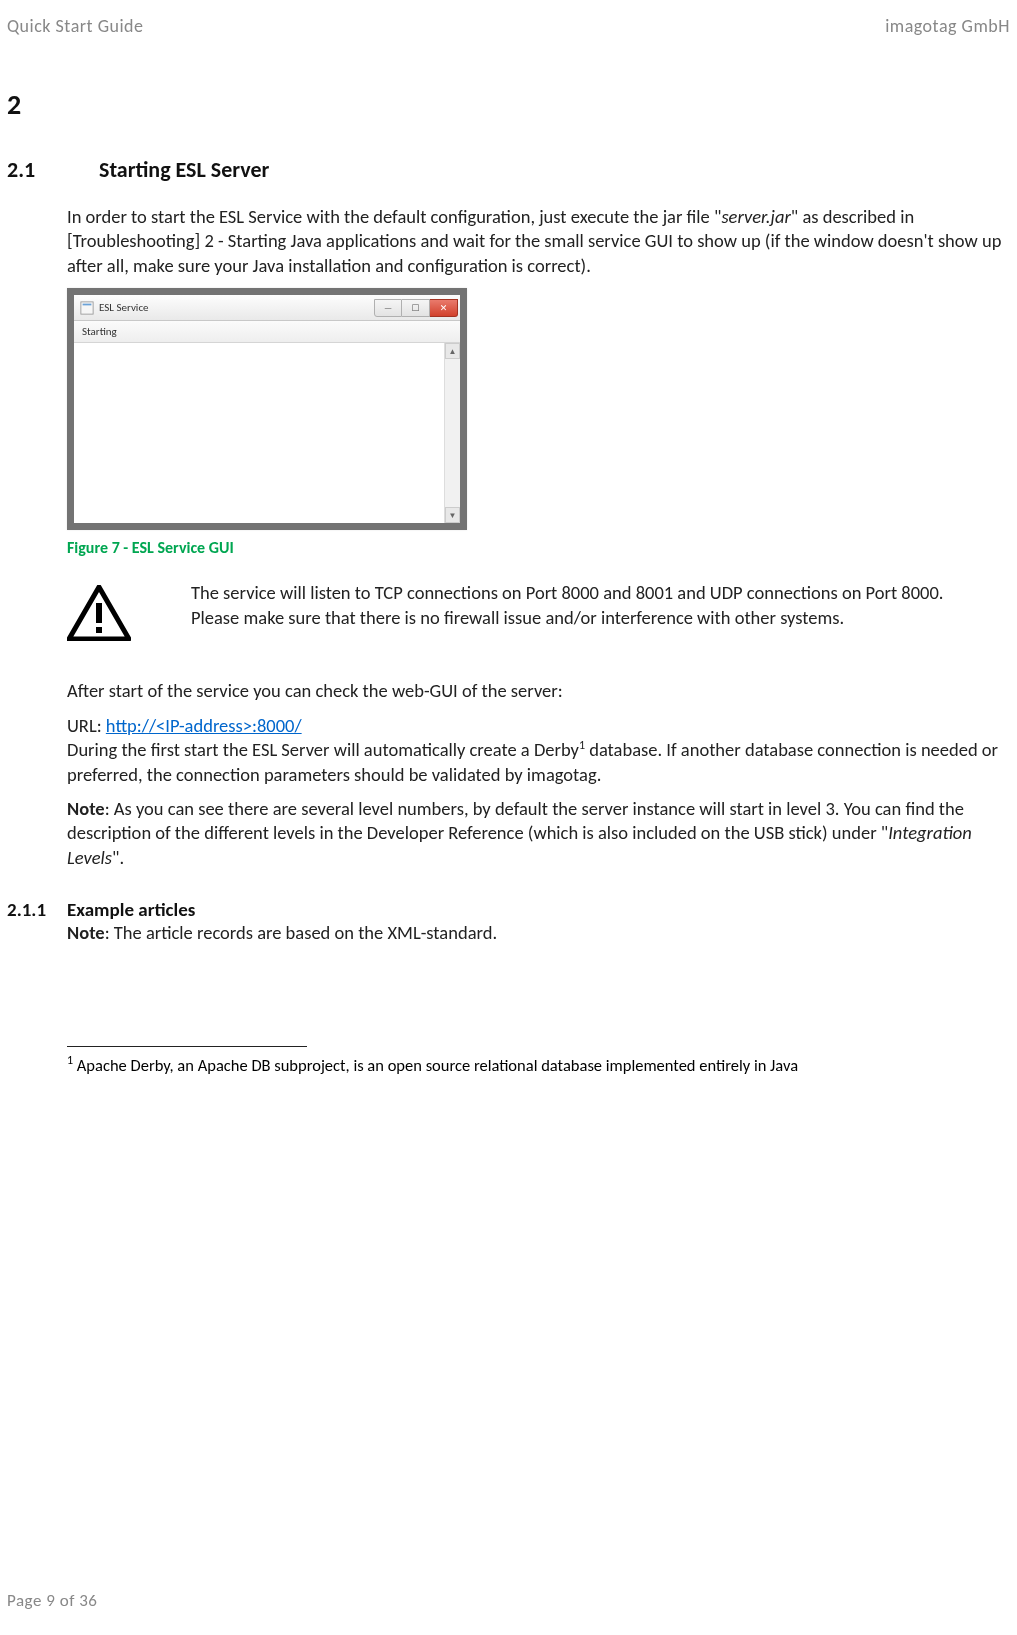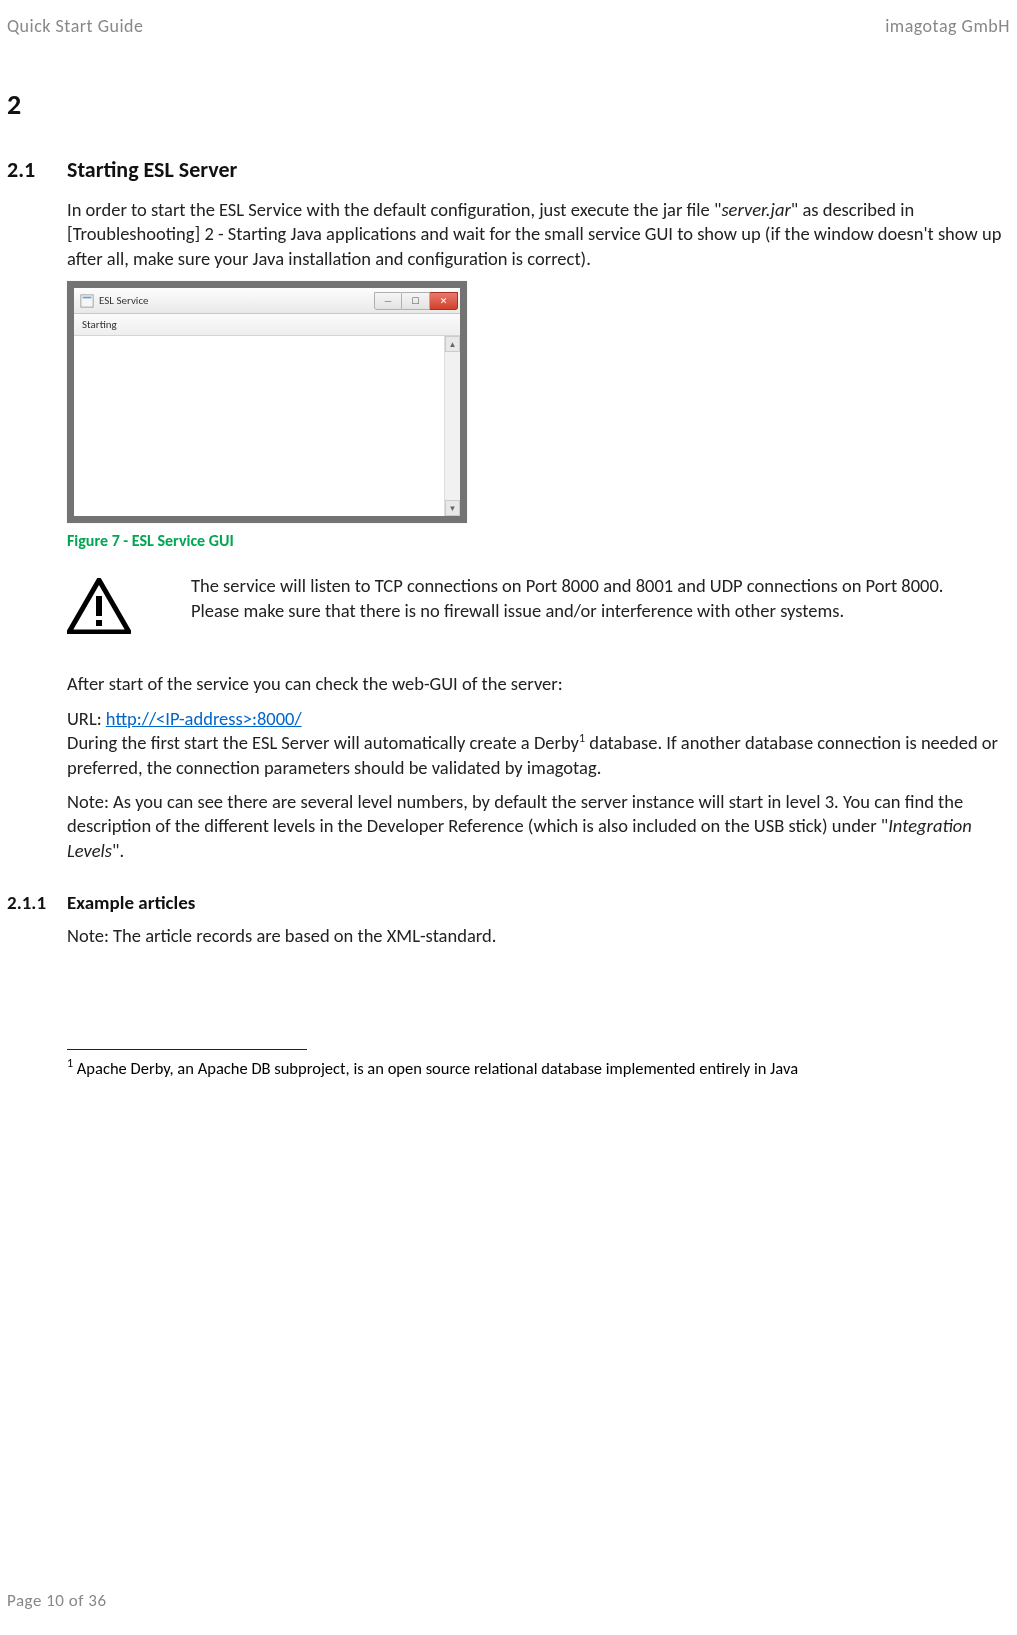--- a/index.html
+++ b/index.html
@@ -37,60 +37,60 @@
       color: #111;
     }
     .h1-title {
       font-size: 28px;
       font-weight: 700;
       color: #111;
     }
     .h2-row {
       display: flex;
       align-items: baseline;
-      margin-bottom: 15px;
+      margin-bottom: 22px;
       margin-left: -60px;
+      gap: 32px;
     }
     .h2-num {
       font-size: 22px;
       font-weight: 700;
       width: 60px;
       color: #111;
     }
     .h2-title {
       font-size: 22px;
       font-weight: 700;
       color: #111;
     }
     .h3-row {
       display: flex;
       align-items: flex-end;
       margin-top: 28px;
-      margin-bottom: 10px;
       margin-left: -60px;
     }
     .h3-num {
       font-size: 19px;
       font-weight: 700;
       width: 60px;
       color: #111;
     }
     .h3-title {
       font-size: 19px;
       font-weight: 700;
       color: #111;
     }
     .body-text {
       font-size: 18.5px;
       line-height: 1.32;
       color: #222;
       margin-bottom: 10px;
     }
     .italic { font-style: italic; }
-    .bold { font-weight: 400; }
+    .bold { font-weight: 700; }
     .link {
       color: #0066cc;
       text-decoration: underline;
     }
     .figure-caption {
       color: #00a651;
       font-weight: 700;
       font-size: 16px;
       margin-top: 8px;
       margin-bottom: 24px;
@@ -307,13 +307,13 @@
     <span class="bold">Note</span><span>: The article records are based on the XML-standard.</span>
   </p>
 
   <hr class="footnote-rule">
   <p class="footnote">
     <span class="sup">1</span><span> Apache Derby, an Apache DB subproject, is an open source relational database implemented entirely in Java</span>
   </p>
 
 </div>
 
-<div class="page-footer">Page 10 of 36</div>
+<div class="page-footer">Page 9 of 36</div>
 
 </body></html>

